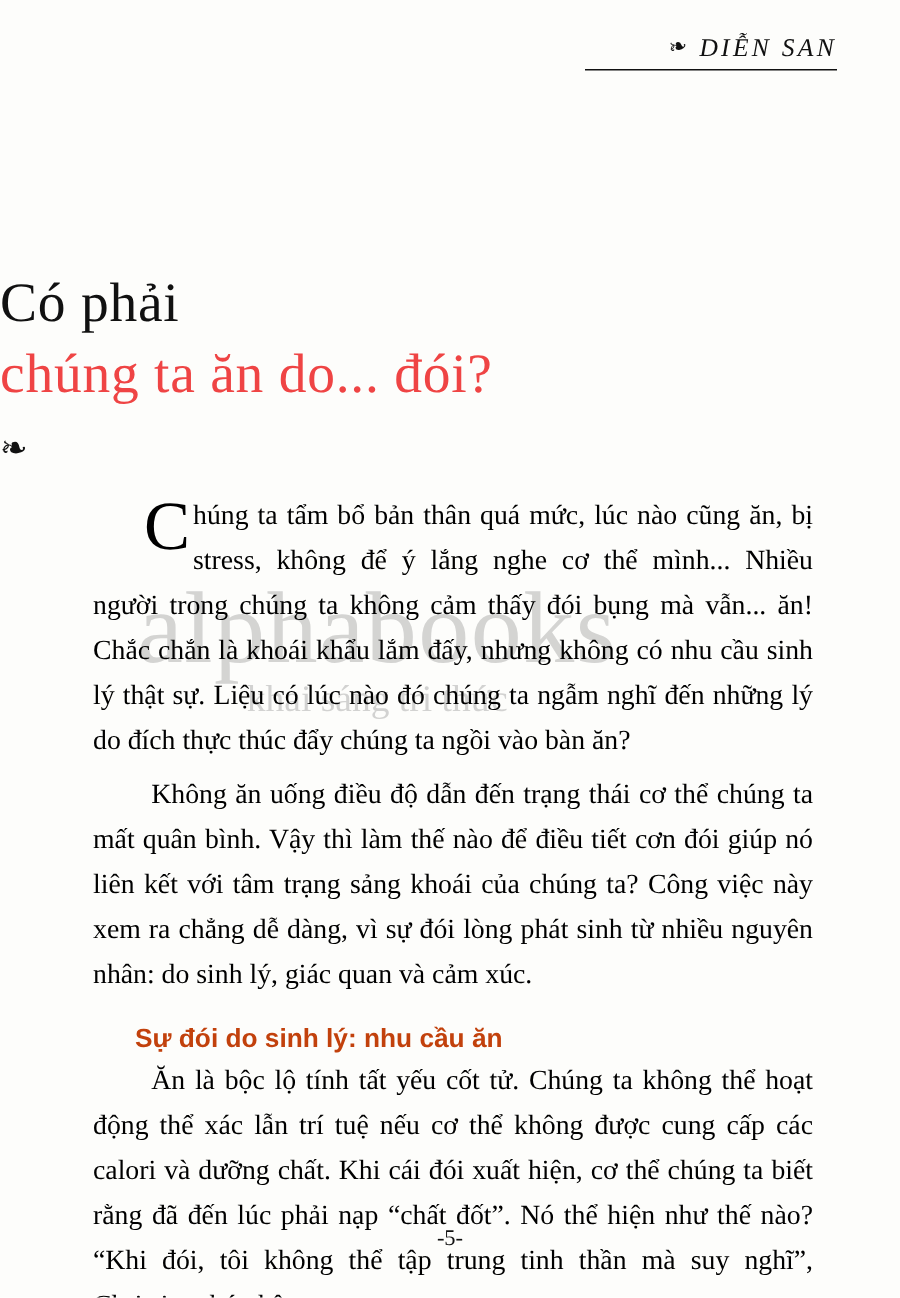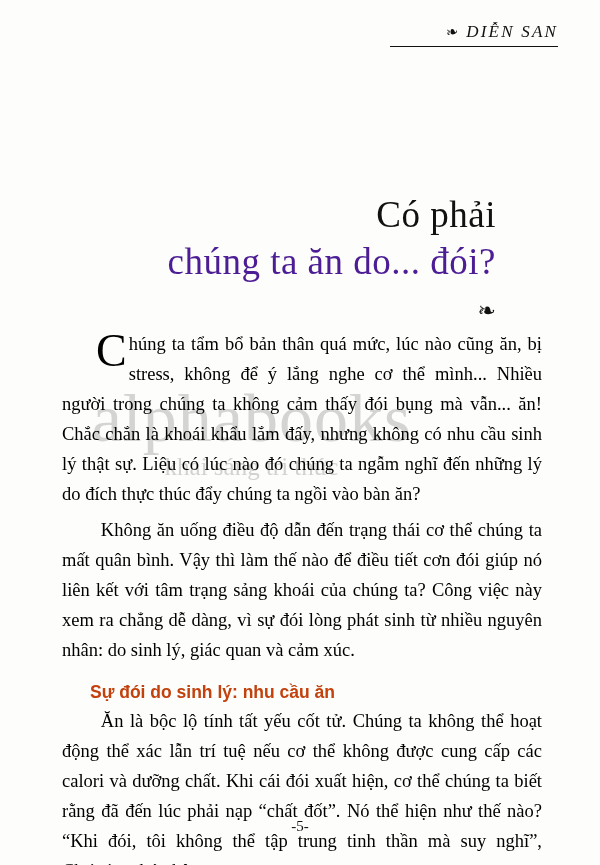--- a/index.html
+++ b/index.html
@@ -58,36 +58,35 @@
     width: 168px;
     border-bottom: 1.6px solid #111;
   }
 
   
   .title-block {
     position: absolute;
     left: 0;
     top: 180px;
     width: 496px;
-    text-align: right;
-    margin-top: 12px;
+    text-align: left;
   }
   .title-line1 {
     font-family: "Liberation Serif", serif;
     font-size: 37px;
     letter-spacing: 0.5px;
     line-height: 1.22;
     color: #111;
   }
   .title-line2 {
     font-family: "Liberation Serif", serif;
     font-size: 37px;
     letter-spacing: 0.5px;
     line-height: 1.22;
-    color: #4c1d95;
+    color: #ef4444;
     margin-top: 2px;
   }
   .title-ornament {
     margin-top: 16px;
     font-size: 22px;
     line-height: 1;
     color: #111;
   }
 
   

